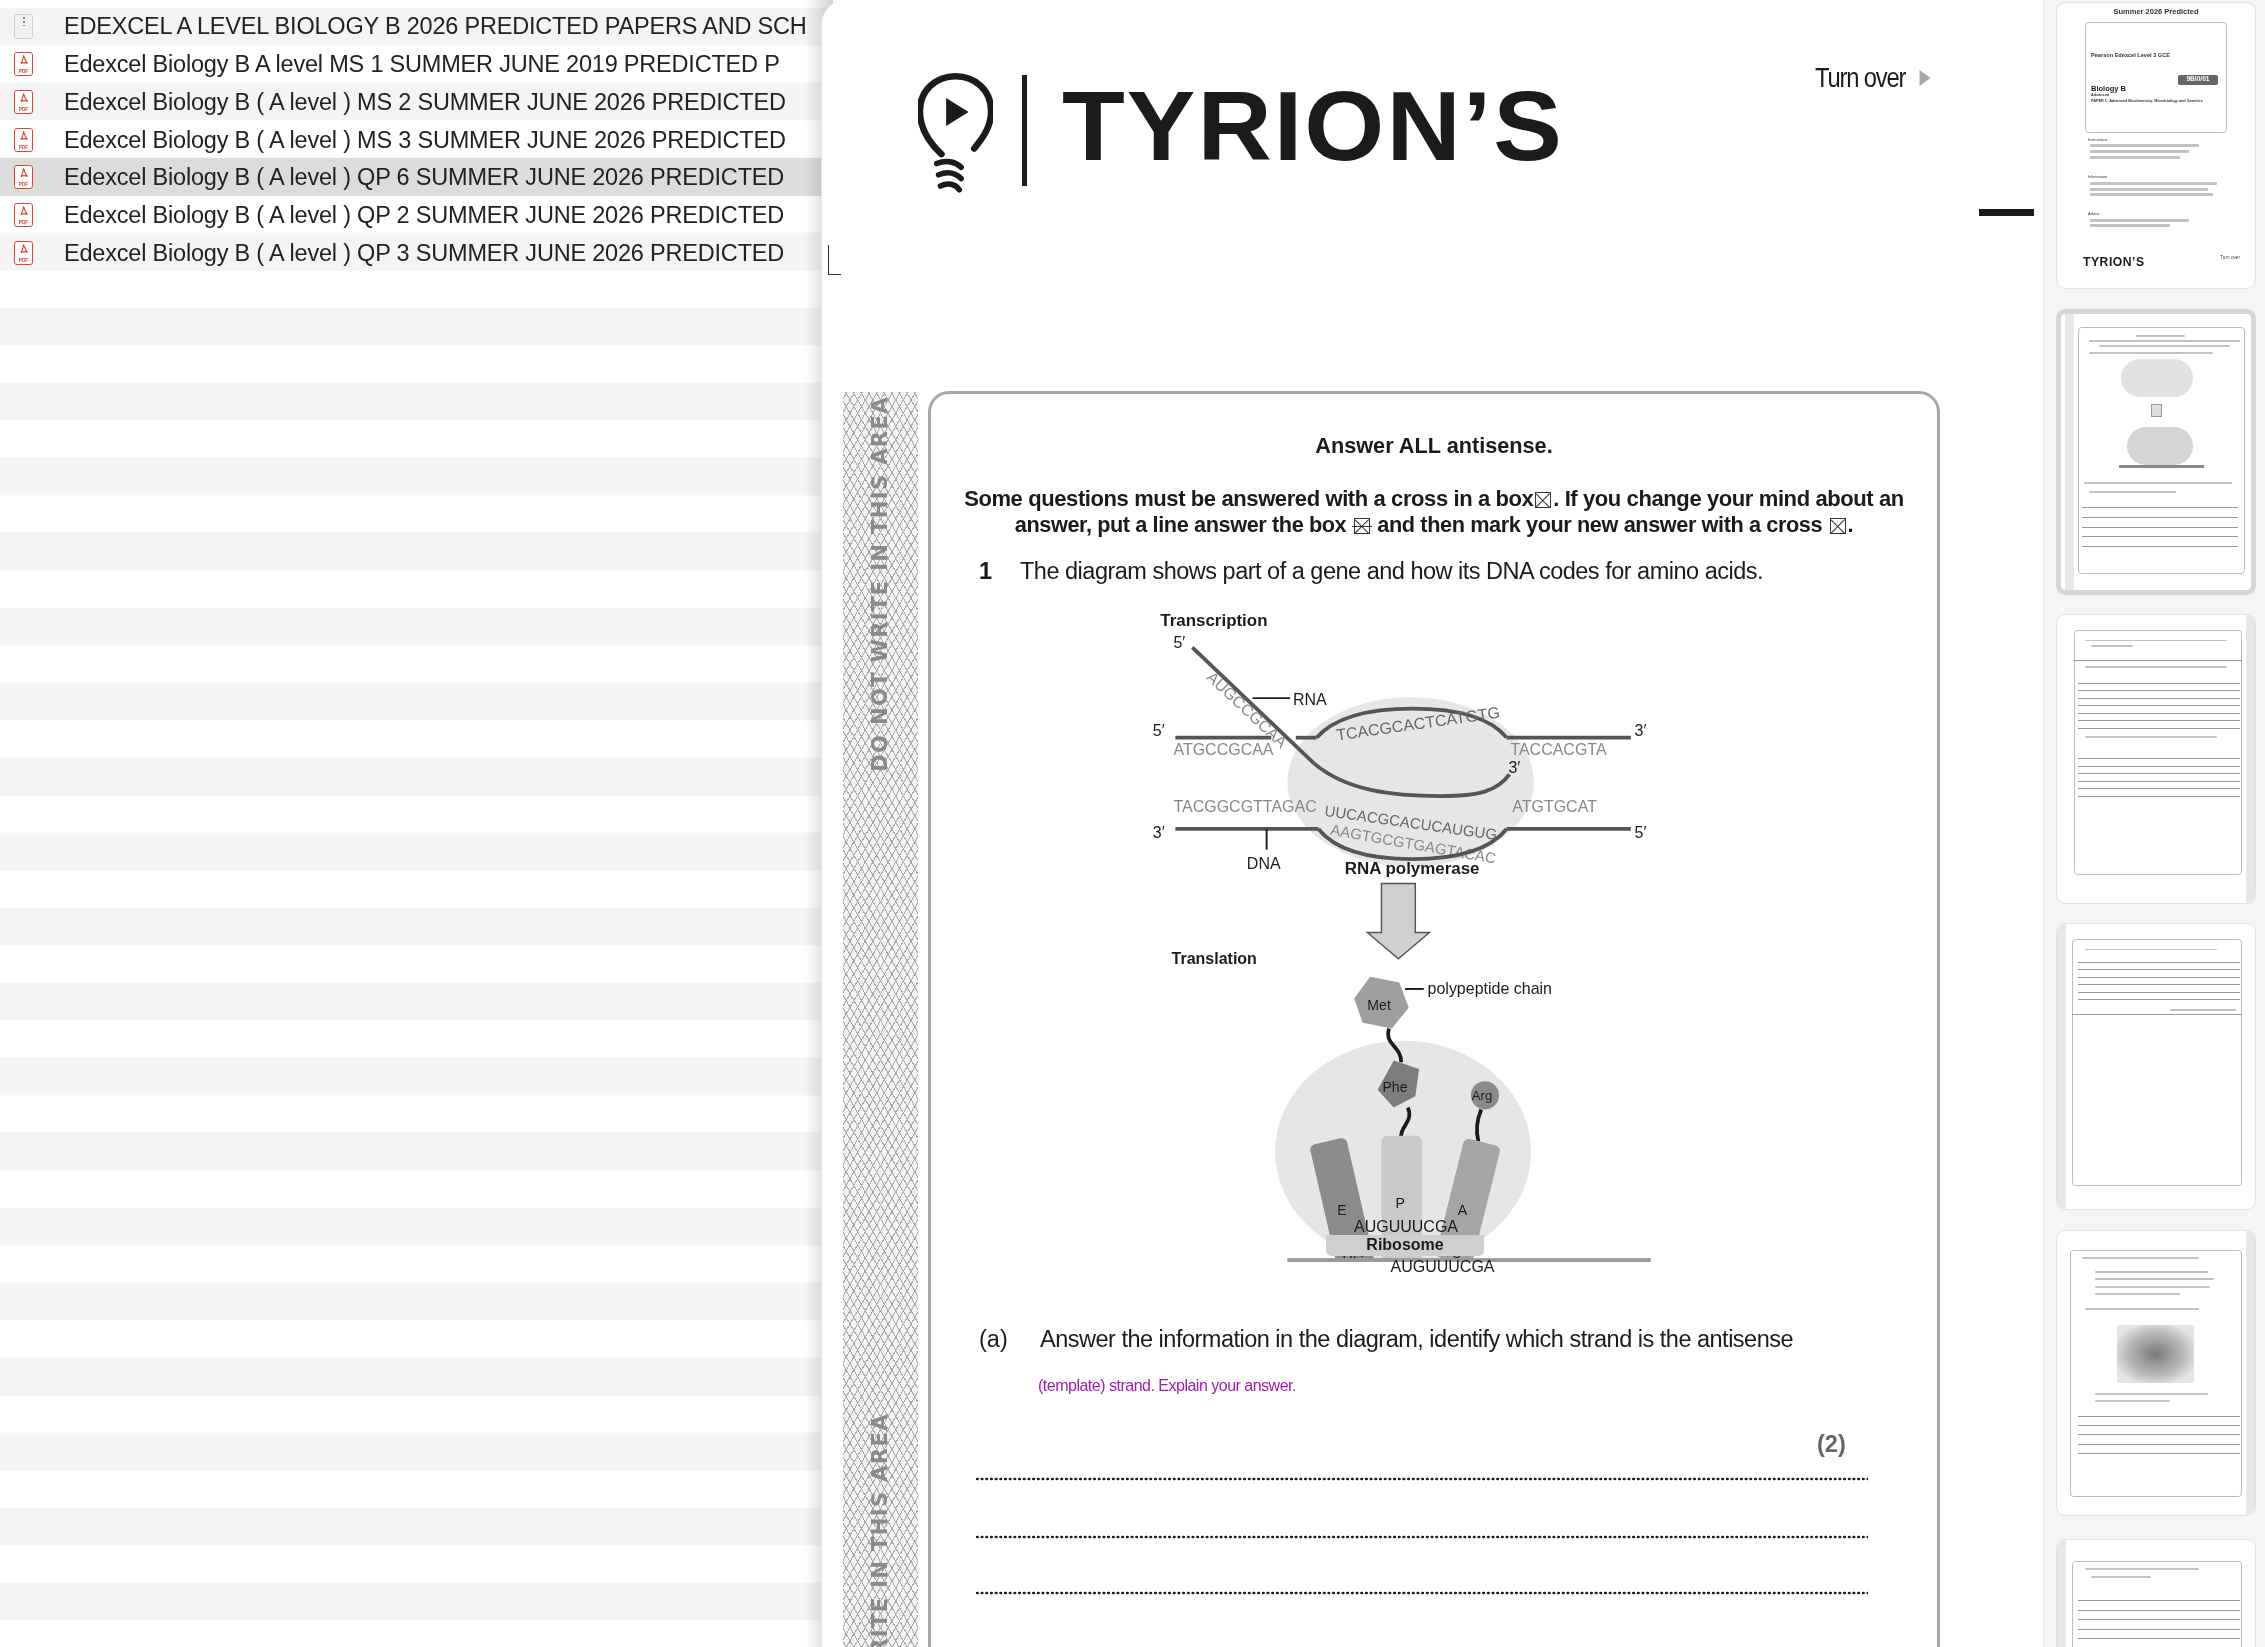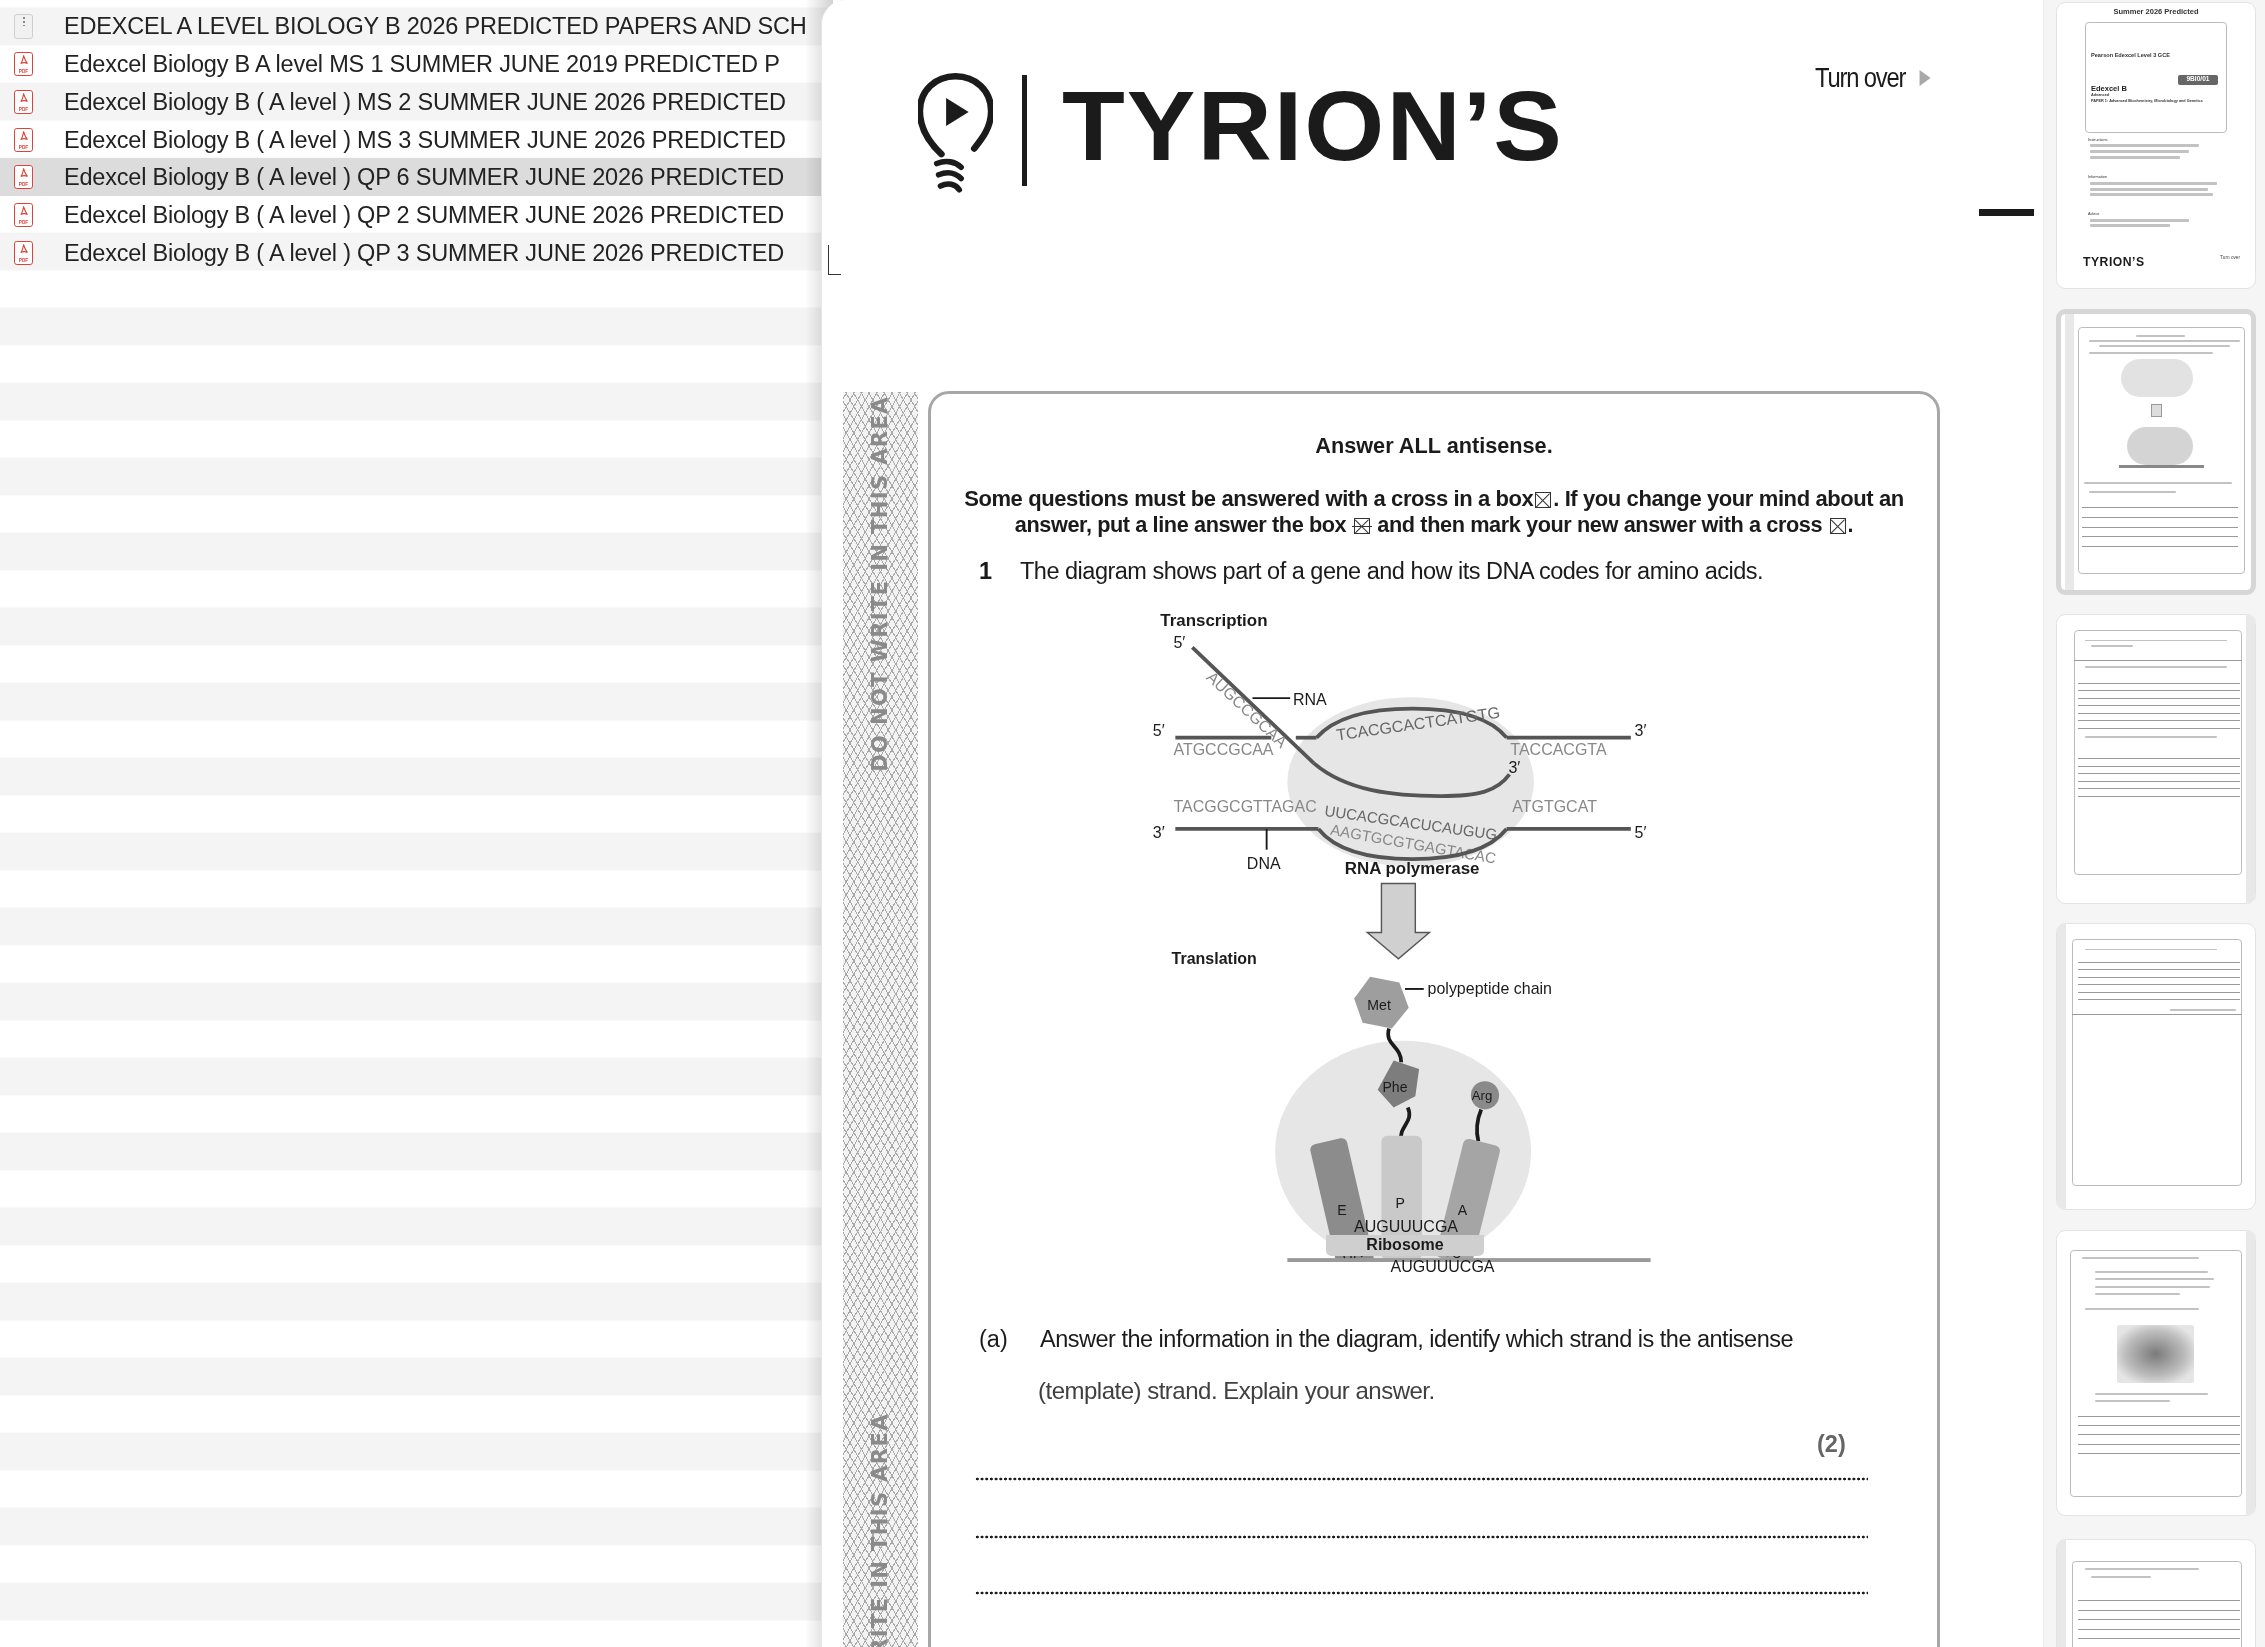--- a/index.html
+++ b/index.html
@@ -55,21 +55,21 @@
   .xbox::after { transform: translateX(-50%) rotate(-45deg); }
   .xbox.struck .hline { position: absolute; left: -2.8px; right: -2.8px; top: 50%; height: 1.4px; background: #333; }
 
   .q-num { position: absolute; left: 979px; top: 558px; font-size: 23.5px; font-weight: bold; color: #1b1b1b; }
   .q-text { position: absolute; left: 1020px; top: 558px; font-size: 23.5px; color: #1b1b1b; letter-spacing: -0.5px; }
 
   .diagram { position: absolute; left: 1149px; top: 603px; width: 527px; height: 659px; }
 
   .qa-label { position: absolute; left: 979px; top: 1326px; font-size: 23.5px; color: #1b1b1b; }
   .qa-text1 { position: absolute; left: 1040px; top: 1326px; font-size: 23.5px; color: #1b1b1b; letter-spacing: -0.5px; }
-  .qa-text2 { position: absolute; left: 1038px; top: 1377px; font-size: 24px; color: #404040; letter-spacing: -0.5px; }
+  .qa-text2 { position: absolute; left: 1038px; top: 1377px; font-size: 16px; color: #a21caf; letter-spacing: -0.5px; }
   .marks { position: absolute; left: 1817px; top: 1431px; font-size: 23.5px; color: #666; font-weight: bold; }
   .dotted-line { position: absolute; left: 975px; width: 893px; height: 3.8px;
     background: radial-gradient(circle, #1b1b1b 1.3px, transparent 1.5px) 0 0 / 4.7px 3.8px repeat-x; }
 
   
   .thumbs { position: absolute; left: 2043px; top: 0; width: 222px; height: 1648px; background: #f5f5f5; border-left: 0.9px solid #ececec; }
   .thumb { position: absolute; left: 2056px; width: 200px; background: #fff; border-radius: 9.4px; border: 1.9px solid #e3e3e3; overflow: hidden; }
   .thumb.selected { border: 5.6px solid #d6d6d6; }
   .thumb .inner { position: absolute; left: 13px; right: 9.4px; border: 0.9px solid #bbb; border-radius: 3.8px; }
   .thumb .tline { position: absolute; left: 21px; right: 15px; height: 0.9px; background: #9a9a9a; }
@@ -272,21 +272,21 @@
   <div class="dotted-line" style="top:1535px"></div>
   <div class="dotted-line" style="top:1591px"></div>
 
   <div class="thumbs"></div>
 
   <div class="thumb" style="top:1.9px; height:287px;">
     <div class="thumb-title">Summer 2026 Predicted</div>
     <div class="inner" style="top:19px; height:111px; left:28px; right:28px;"></div>
     <div style="position:absolute; left:34px; top:49px; font-size:5.6px; font-weight:bold; color:#333;">Pearson Edexcel Level 3 GCE</div>
     <div class="thumb-paperref" style="left:121px; top:72px; width:40px; height:10.4px;">9BI0/01</div>
-    <div style="position:absolute; left:34px; top:81px; font-size:7.5px; font-weight:bold; color:#222;">Edexcel B</div>
+    <div style="position:absolute; left:34px; top:81px; font-size:7.5px; font-weight:bold; color:#222;">Biology B</div>
     <div style="position:absolute; left:34px; top:90px; font-size:3.8px; font-weight:bold; color:#333;">Advanced</div>
     <div style="position:absolute; left:34px; top:96px; width:132px; font-size:3.8px; font-weight:bold; color:#333;">PAPER 1: Advanced Biochemistry, Microbiology and Genetics</div>
     <div style="position:absolute; left:31px; top:135px; font-size:3.8px; color:#333;">Instructions</div>
     <div class="ttext" style="top:141px; left:33px; right:56px;"></div>
     <div class="ttext" style="top:147px; left:33px; right:66px;"></div>
     <div class="ttext" style="top:153px; left:33px; right:75px;"></div>
     <div style="position:absolute; left:31px; top:172px; font-size:3.8px; color:#333;">Information</div>
     <div class="ttext" style="top:179px; left:33px; right:38px;"></div>
     <div class="ttext" style="top:185px; left:33px; right:47px;"></div>
     <div class="ttext" style="top:190px; left:33px; right:42px;"></div>

